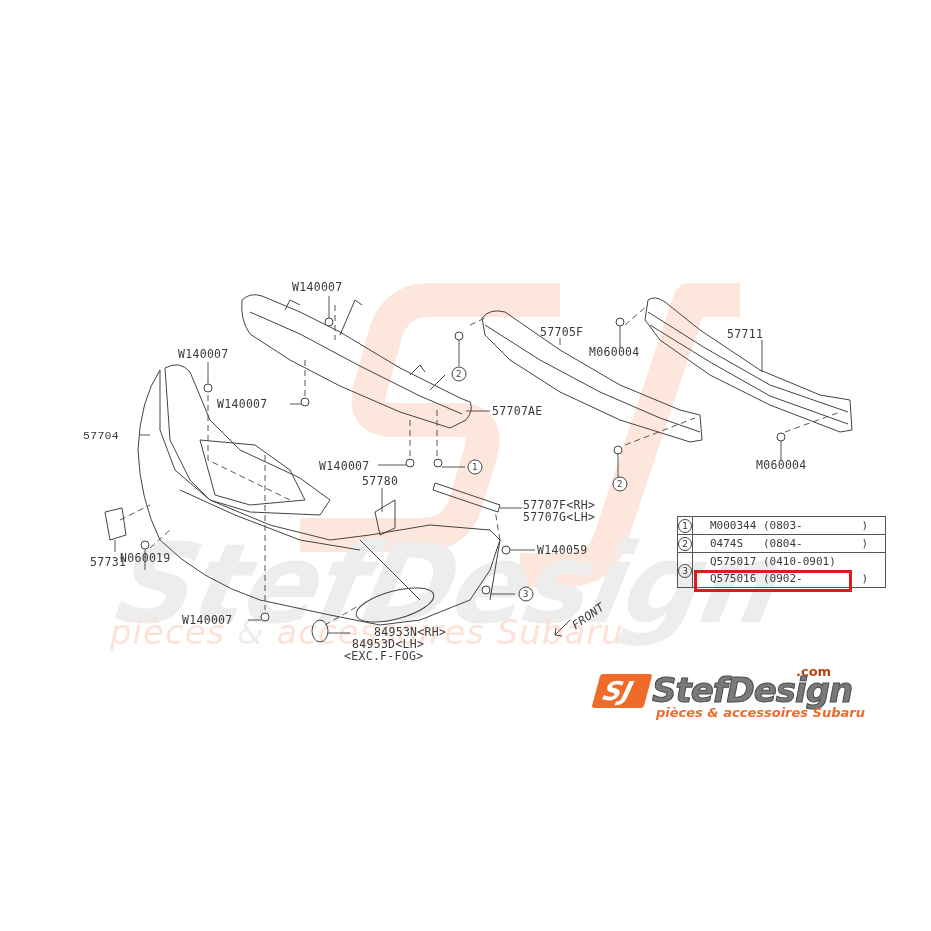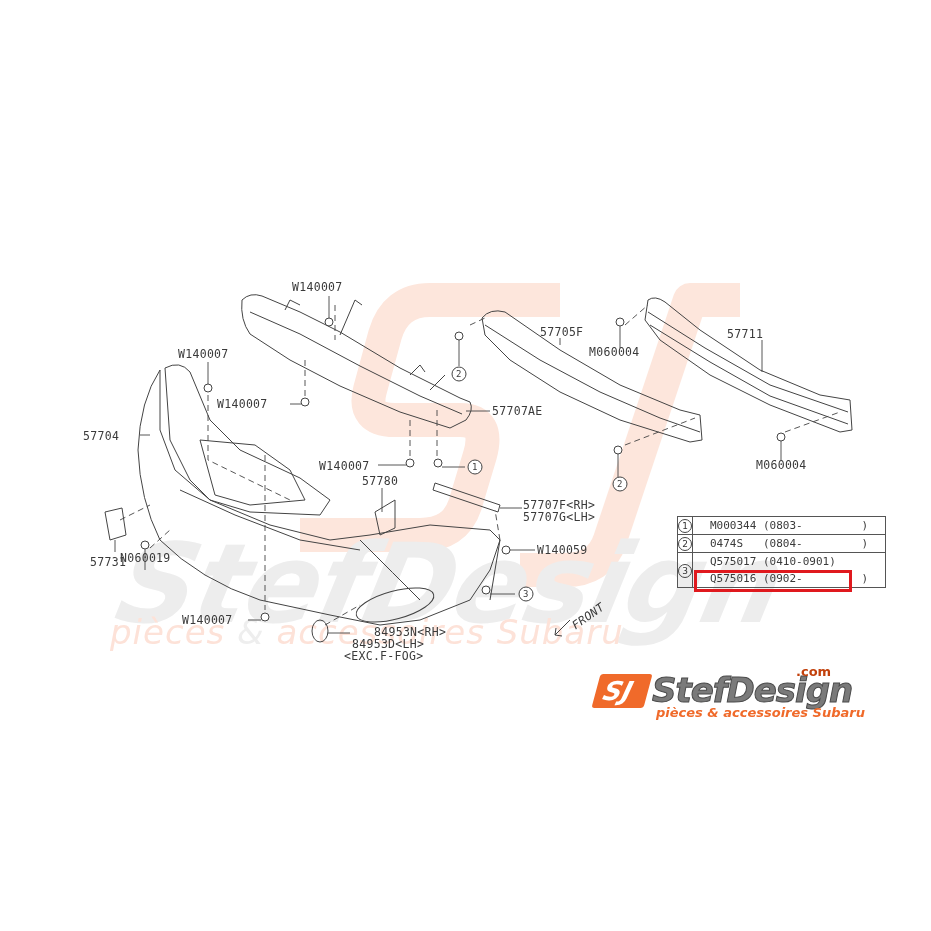--- a/index.html
+++ b/index.html
@@ -146,21 +146,21 @@
   <div class="lbl" style="left:472px;top:461px;font-size:9px;">1</div>
   <div class="lbl" style="left:456px;top:368px;font-size:9px;">2</div>
   <div class="lbl" style="left:617px;top:478px;font-size:9px;">2</div>
   <div class="lbl" style="left:523px;top:588px;font-size:9px;">3</div>
 
   <div class="lbl" style="left:292px;top:281px;">W140007</div>
   <div class="lbl" style="left:178px;top:348px;">W140007</div>
   <div class="lbl" style="left:217px;top:398px;">W140007</div>
   <div class="lbl" style="left:319px;top:460px;">W140007</div>
   <div class="lbl" style="left:182px;top:614px;">W140007</div>
-  <div class="lbl" style="left:83px;top:430px;">57704</div>
+  <div class="lbl" style="left:83px;top:430px;font-family:Liberation Mono, monospace;">57704</div>
   <div class="lbl" style="left:492px;top:405px;">57707AE</div>
   <div class="lbl" style="left:540px;top:326px;text-align:right;">57705F</div>
   <div class="lbl" style="left:589px;top:346px;">M060004</div>
   <div class="lbl" style="left:727px;top:328px;">57711</div>
   <div class="lbl" style="left:756px;top:459px;">M060004</div>
   <div class="lbl" style="left:362px;top:475px;">57780</div>
   <div class="lbl" style="left:523px;top:499px;">57707F&lt;RH&gt;</div>
   <div class="lbl" style="left:523px;top:511px;text-align:right;">57707G&lt;LH&gt;</div>
   <div class="lbl" style="left:537px;top:544px;">W140059</div>
   <div class="lbl" style="left:90px;top:556px;">57731</div>

